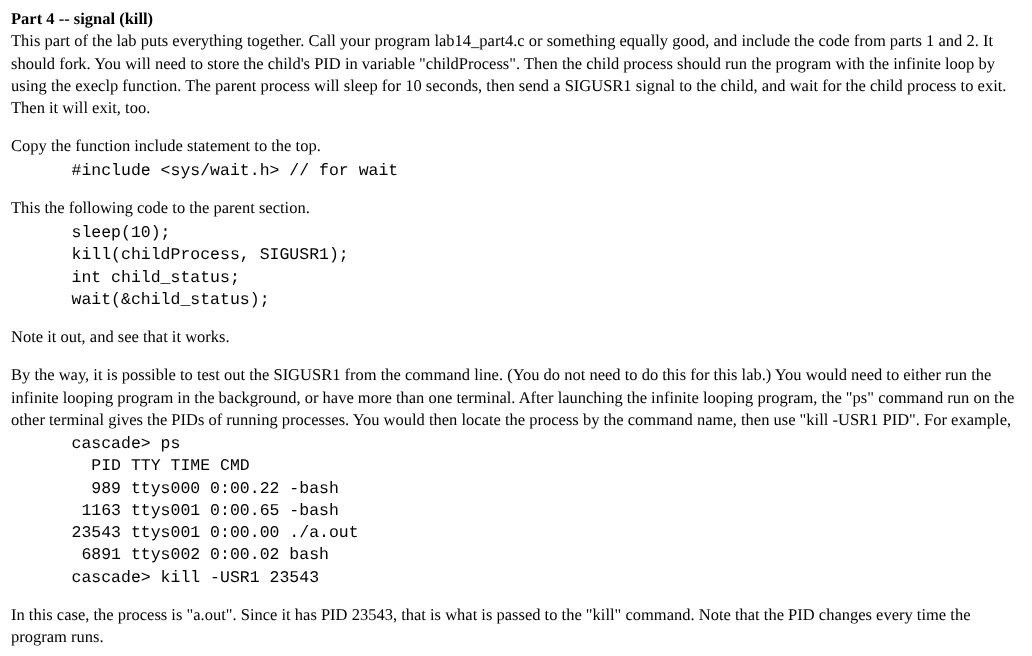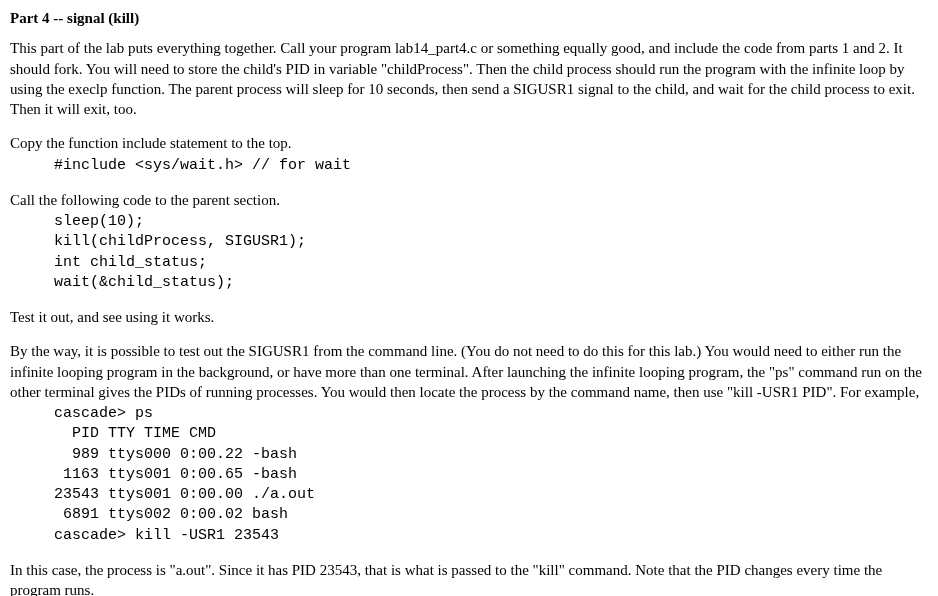--- a/index.html
+++ b/index.html
@@ -7,53 +7,53 @@
       font-size: 15px;
       color: #000;
       background: #fff;
       margin: 0;
       padding: 8px 10px;
       line-height: 1.35;
       width: 918px;
     }
     .heading {
       font-weight: bold;
-      margin-bottom: 10px;
+      margin-bottom: 0;
     }
     .para {
       margin-bottom: 14px;
     }
     .para-tight {
       margin-bottom: 2px;
     }
     .code-block {
       font-family: "Courier New", Courier, monospace;
       white-space: pre;
-      margin-left: 44px;
+      margin-left: 55px;
       margin-bottom: 14px;
       font-size: 15px;
     }
   </style>
 </head>
 <body>
 
 <div class="heading">Part 4 -- signal (kill)</div>
 
 <div class="para">This part of the lab puts everything together. Call your program lab14_part4.c or something equally good, and include the code from parts 1 and 2. It should fork. You will need to store the child's PID in variable "childProcess". Then the child process should run the program with the infinite loop by using the execlp function. The parent process will sleep for 10 seconds, then send a SIGUSR1 signal to the child, and wait for the child process to exit. Then it will exit, too.</div>
 
 <div class="para-tight">Copy the function include statement to the top.</div>
 <div class="code-block">#include &lt;sys/wait.h&gt; // for wait</div>
 
-<div class="para-tight">Call the following code to the parent section.</div>
+<div class="para-tight">This the following code to the parent section.</div>
 <div class="code-block">sleep(10);
 kill(childProcess, SIGUSR1);
 int child_status;
 wait(&amp;child_status);</div>
 
-<div class="para">Test it out, and see using it works.</div>
+<div class="para">Note it out, and see that it works.</div>
 
 <div class="para-tight">By the way, it is possible to test out the SIGUSR1 from the command line. (You do not need to do this for this lab.) You would need to either run the infinite looping program in the background, or have more than one terminal. After launching the infinite looping program, the "ps" command run on the other terminal gives the PIDs of running processes. You would then locate the process by the command name, then use "kill -USR1 PID". For example,</div>
 <div class="code-block">cascade&gt; ps
   PID TTY TIME CMD
   989 ttys000 0:00.22 -bash
  1163 ttys001 0:00.65 -bash
 23543 ttys001 0:00.00 ./a.out
  6891 ttys002 0:00.02 bash
 cascade&gt; kill -USR1 23543</div>
 

